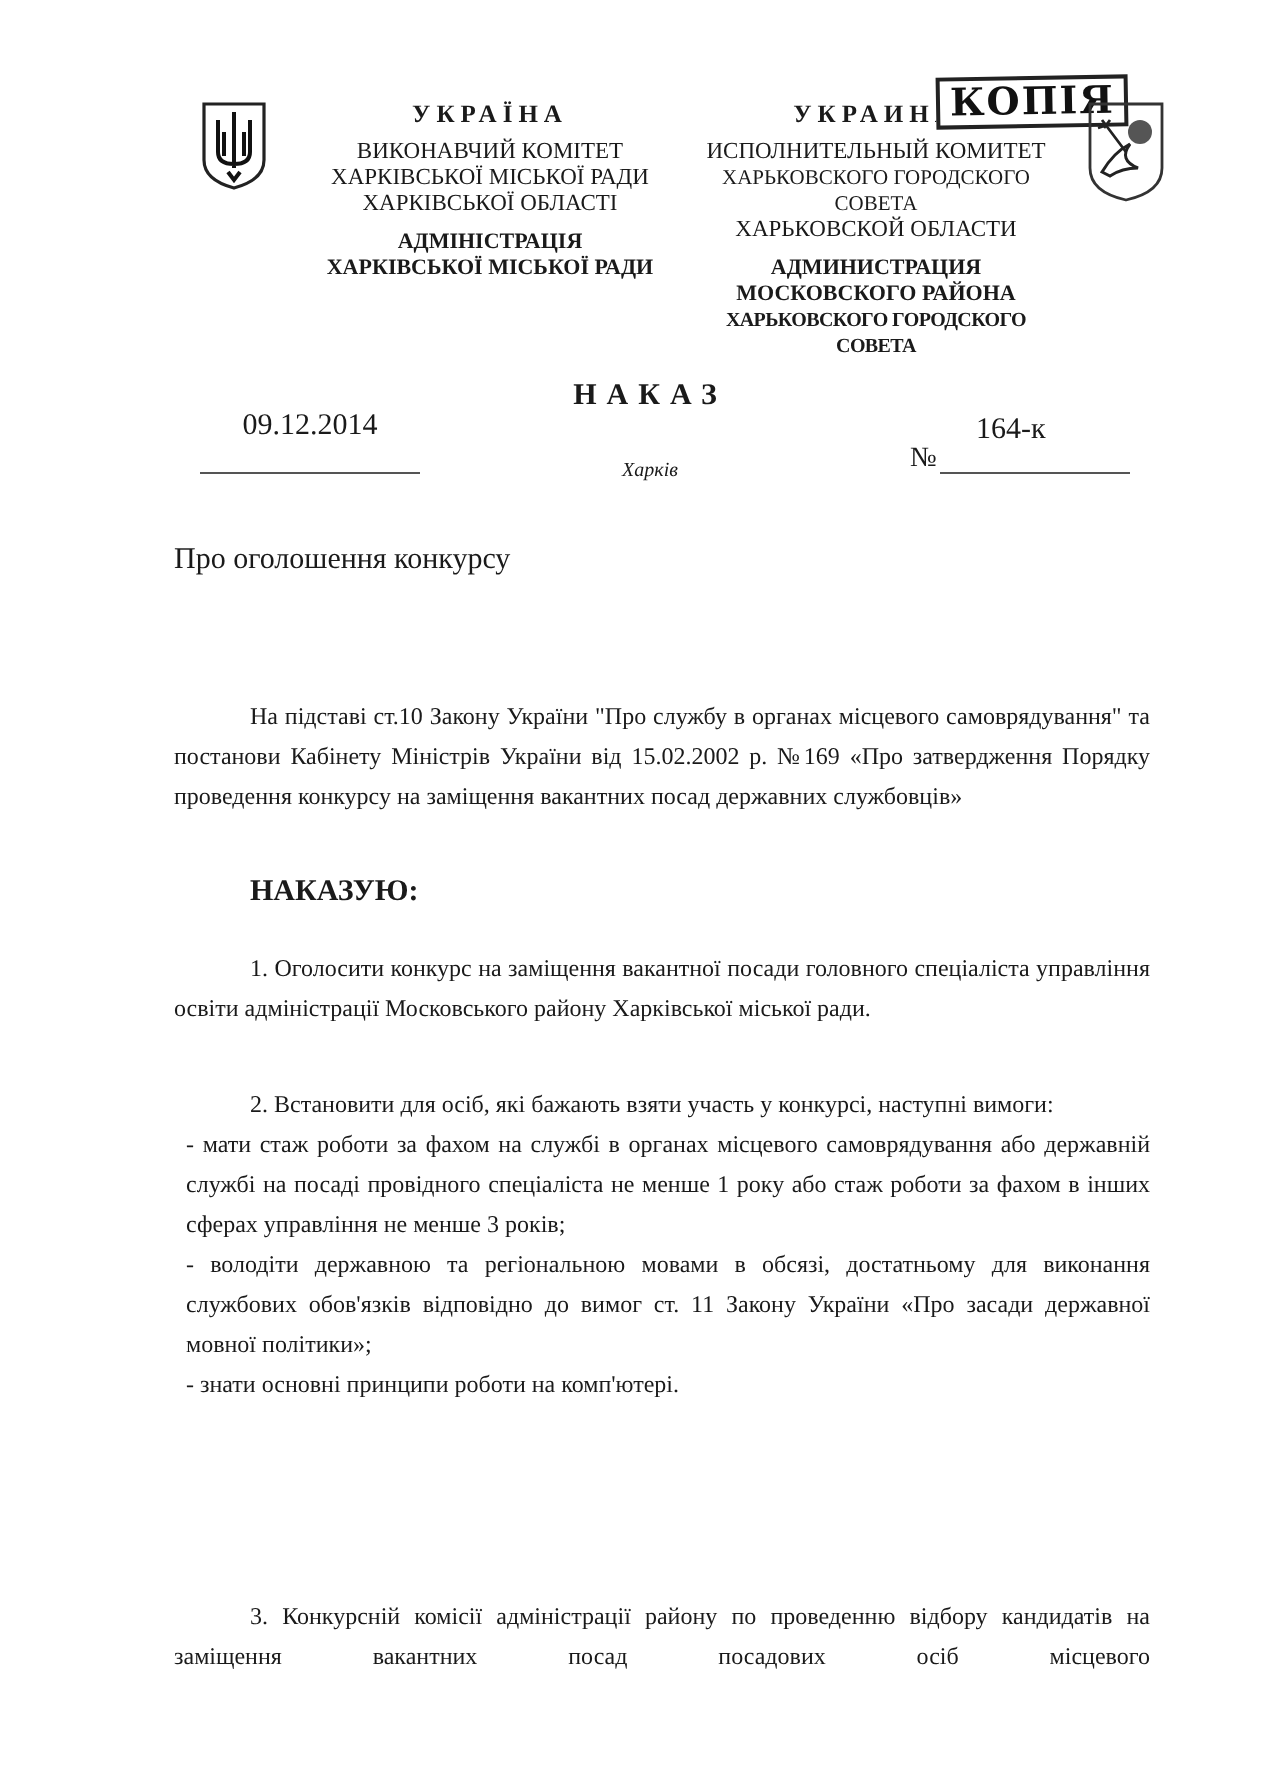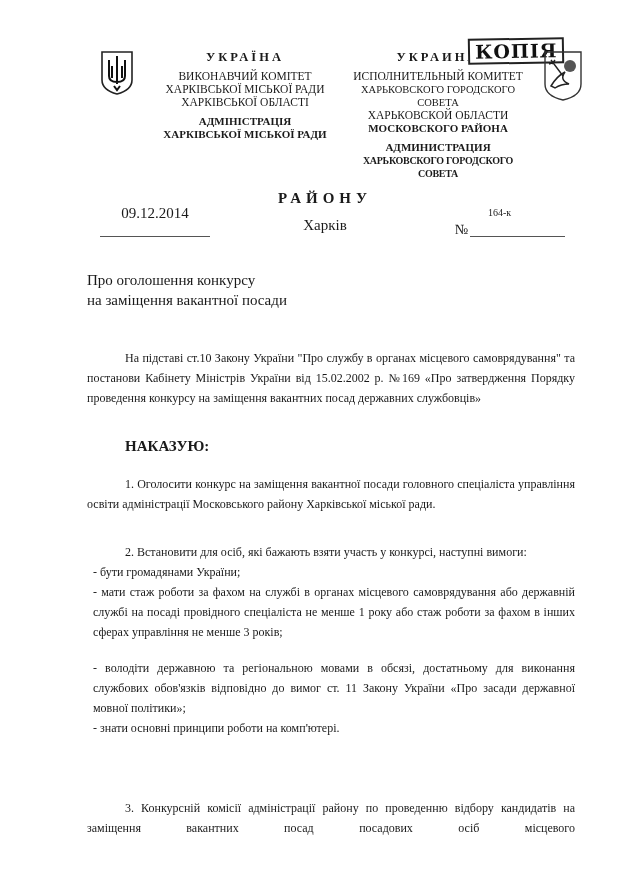--- a/index.html
+++ b/index.html
@@ -36,59 +36,57 @@
   <div class="hdr">ХАРКІВСЬКОЇ ОБЛАСТІ</div>
   <div class="hdr-bold" style="margin-top:6px;">АДМІНІСТРАЦІЯ</div>
   <div class="hdr-bold">ХАРКІВСЬКОЇ МІСЬКОЇ РАДИ</div>
 </div>
 
 <div class="abs c" style="left:343px; top:50px; width:190px;">
   <div class="hdr-title">УКРАИНА</div>
   <div class="hdr" style="margin-top:5px;">ИСПОЛНИТЕЛЬНЫЙ КОМИТЕТ</div>
   <div class="hdr" style="font-size:10.5px;">ХАРЬКОВСКОГО ГОРОДСКОГО СОВЕТА</div>
   <div class="hdr">ХАРЬКОВСКОЙ ОБЛАСТИ</div>
+  <div class="hdr-bold" style="margin-top:6px;">АДМИНИСТРАЦИЯ</div>
   <div class="hdr-bold">МОСКОВСКОГО РАЙОНА</div>
-  <div class="hdr-bold" style="margin-top:6px;">АДМИНИСТРАЦИЯ</div>
   <div class="hdr-bold" style="font-size:10px; letter-spacing:-0.3px;">ХАРЬКОВСКОГО ГОРОДСКОГО СОВЕТА</div>
 </div>
 
 <div class="abs stamp" style="left:468px; top:38px; transform:rotate(-1deg);">КОПІЯ</div>
 
 <div class="abs" style="left:543px; top:50px; width:40px; height:52px;">
   <svg width="40" height="52" viewBox="0 0 40 52">
     <path d="M2 2 H38 V34 Q38 46 20 50 Q2 46 2 34 Z" fill="none" stroke="#333" stroke-width="1.4"></path>
     <circle cx="27" cy="16" r="6" fill="#555"></circle>
     <path d="M8 36 Q14 26 22 22 Q16 30 26 34 Q18 34 12 38 Z" fill="none" stroke="#222" stroke-width="1.5"></path>
     <path d="M8 10 L20 26 M12 10 L9 14 M6 14 L12 12" fill="none" stroke="#222" stroke-width="1.4"></path>
   </svg>
 </div>
 
-<div class="abs c" style="left:270px; top:190px; width:110px; font-size:15px; font-weight:bold; letter-spacing:5px;">РАЙОНУ</div>
+<div class="abs c" style="left:270px; top:190px; width:110px; font-size:15px; font-weight:bold; letter-spacing:5px;">НАКАЗ</div>
 
 <div class="abs c" style="left:100px; top:205px; width:110px; font-size:15px;">09.12.2014</div>
 <div class="abs uline" style="left:100px; top:236px; width:110px;"></div>
 
-<div class="abs c" style="left:290px; top:217px; width:70px; font-size:15px;">Харків</div>
+<div class="abs c" style="left:290px; top:230px; width:70px; font-size:10px;font-style:italic;">Харків</div>
 
-<div class="abs" style="left:488px; top:207px; font-size:10px;">164-к</div>
+<div class="abs" style="left:488px; top:207px; font-size:15px;">164-к</div>
 <div class="abs" style="left:455px; top:222px; font-size:14px;">№</div>
 <div class="abs uline" style="left:470px; top:236px; width:95px;"></div>
 
 <div class="abs" style="left:87px; top:270px; font-size:15px; line-height:20px;">
   <div>Про оголошення конкурсу</div>
-  <div>на заміщення вакантної посади</div>
 </div>
 
 <p class="abs body-text indent" style="left:87px; top:348px; width:488px;">На підставі ст.10 Закону України "Про службу в органах місцевого самоврядування" та постанови Кабінету Міністрів України від 15.02.2002 р. №169 «Про затвердження Порядку проведення конкурсу на заміщення вакантних посад державних службовців»</p>
 
 <div class="abs" style="left:125px; top:438px; font-size:15px; font-weight:bold;">НАКАЗУЮ:</div>
 
 <p class="abs body-text indent" style="left:87px; top:474px; width:488px;">1. Оголосити конкурс на заміщення вакантної посади головного спеціаліста управління освіти адміністрації Московського району Харківської міської ради.</p>
 
 <div class="abs" style="left:87px; top:542px; width:488px;">
   <p class="body-text indent">2. Встановити для осіб, які бажають взяти участь у конкурсі, наступні вимоги:</p>
-  <p class="body-text list-item" style="padding-left:6px;">- бути громадянами України;</p>
   <p class="body-text list-item" style="padding-left:6px;">- мати стаж роботи за фахом на службі в органах місцевого самоврядування або державній службі на посаді провідного спеціаліста не менше 1 року або стаж роботи за фахом в інших сферах управління не менше 3 років;</p>
-  <p class="body-text list-item" style="padding-left:6px;margin-top:16px;">- володіти державною та регіональною мовами в обсязі, достатньому для виконання службових обов'язків відповідно до вимог ст. 11 Закону України «Про засади державної мовної політики»;</p>
+  <p class="body-text list-item" style="padding-left:6px;">- володіти державною та регіональною мовами в обсязі, достатньому для виконання службових обов'язків відповідно до вимог ст. 11 Закону України «Про засади державної мовної політики»;</p>
   <p class="body-text list-item" style="padding-left:6px;">- знати основні принципи роботи на комп'ютері.</p>
 </div>
 
 <p class="abs body-text indent" style="left:87px; top:798px; width:488px; text-align-last:justify;">3. Конкурсній комісії адміністрації району по проведенню відбору кандидатів на заміщення вакантних посад посадових осіб місцевого</p>
 
 </body></html>

